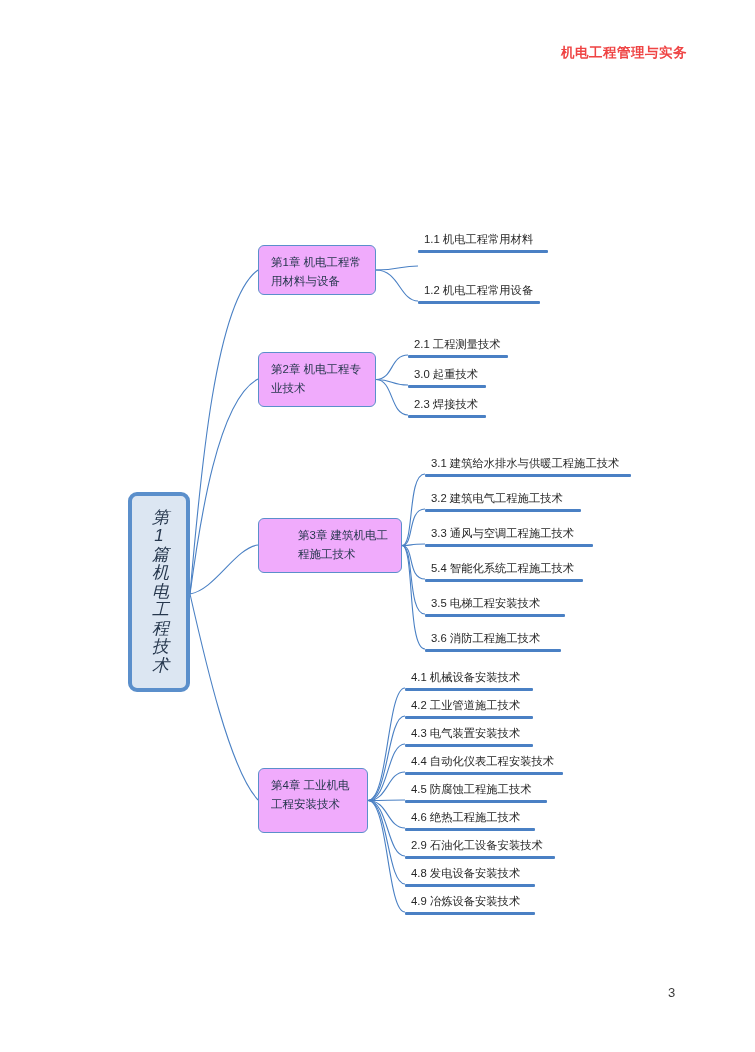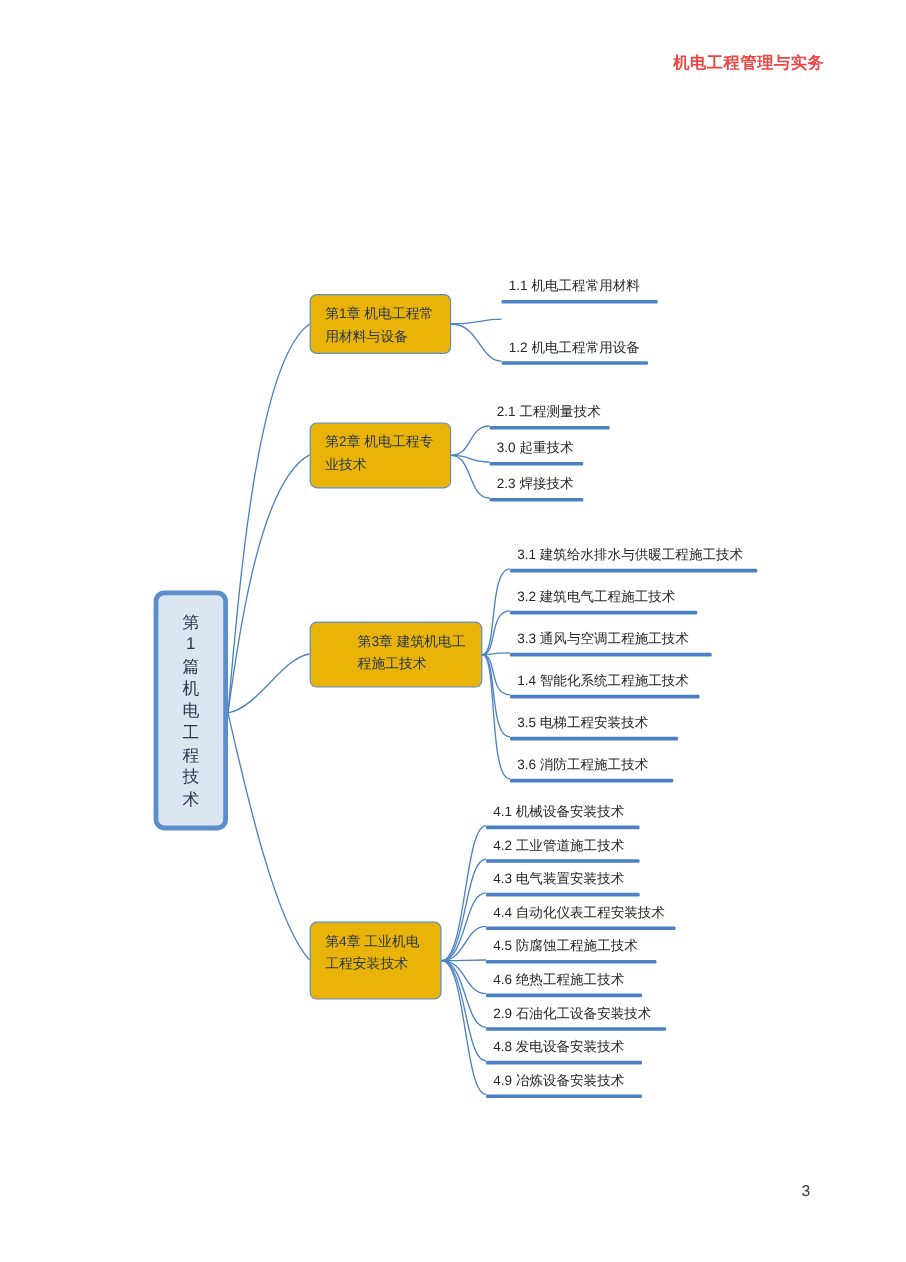--- a/index.html
+++ b/index.html
@@ -30,48 +30,49 @@
 
   #svg-layer{
     position:absolute;left:0;top:0;
     width:755px;height:1052px;
     pointer-events:none;
   }
 
   .node{
     position:absolute;
     box-sizing:border-box;
-    background:#eab308;
+    background:#f0abfc;
     border:1px solid #5b8fcb;
     border-radius:6px;
     color:#26374d;
     font-size:11.5px;
     line-height:19px;
   }
   .node-inner{
     padding:7px 10px 0 12px;
   }
   #root-node{
     left:128px;top:492px;
     width:62px;height:200px;
     border:4px solid #5b8fcb;
     border-radius:9px;
     background:#dce6f2;
     display:flex;
     align-items:center;
     justify-content:center;
   }
   #root-label{
-    font-size:14px;
+    font-size:17px;
     line-height:18.5px;
     color:#26374d;
     text-align:center;
     width:14px;
     word-break:break-all;
     white-space:pre-wrap;
+    font-style:italic;
   }
 
   .leaf{
     position:absolute;
   }
   .leaf-text{
     font-size:11.3px;
     color:#262626;
     white-space:nowrap;
     line-height:15px;
@@ -168,21 +169,21 @@
       </div>
       <div class="leaf" style="left: 425px; top: 491px; width: 156px;">
         <div class="leaf-text">3.2 建筑电气工程施工技术</div>
         <div class="leaf-rule"></div>
       </div>
       <div class="leaf" style="left: 425px; top: 526px; width: 168px;">
         <div class="leaf-text">3.3 通风与空调工程施工技术</div>
         <div class="leaf-rule"></div>
       </div>
       <div class="leaf" style="left: 425px; top: 561px; width: 158px;">
-        <div class="leaf-text">1.4 智能化系统工程施工技术</div>
+        <div class="leaf-text">5.4 智能化系统工程施工技术</div>
         <div class="leaf-rule"></div>
       </div>
       <div class="leaf" style="left: 425px; top: 596px; width: 140px;">
         <div class="leaf-text">3.5 电梯工程安装技术</div>
         <div class="leaf-rule"></div>
       </div>
       <div class="leaf" style="left: 425px; top: 631px; width: 136px;">
         <div class="leaf-text">3.6 消防工程施工技术</div>
         <div class="leaf-rule"></div>
       </div>

